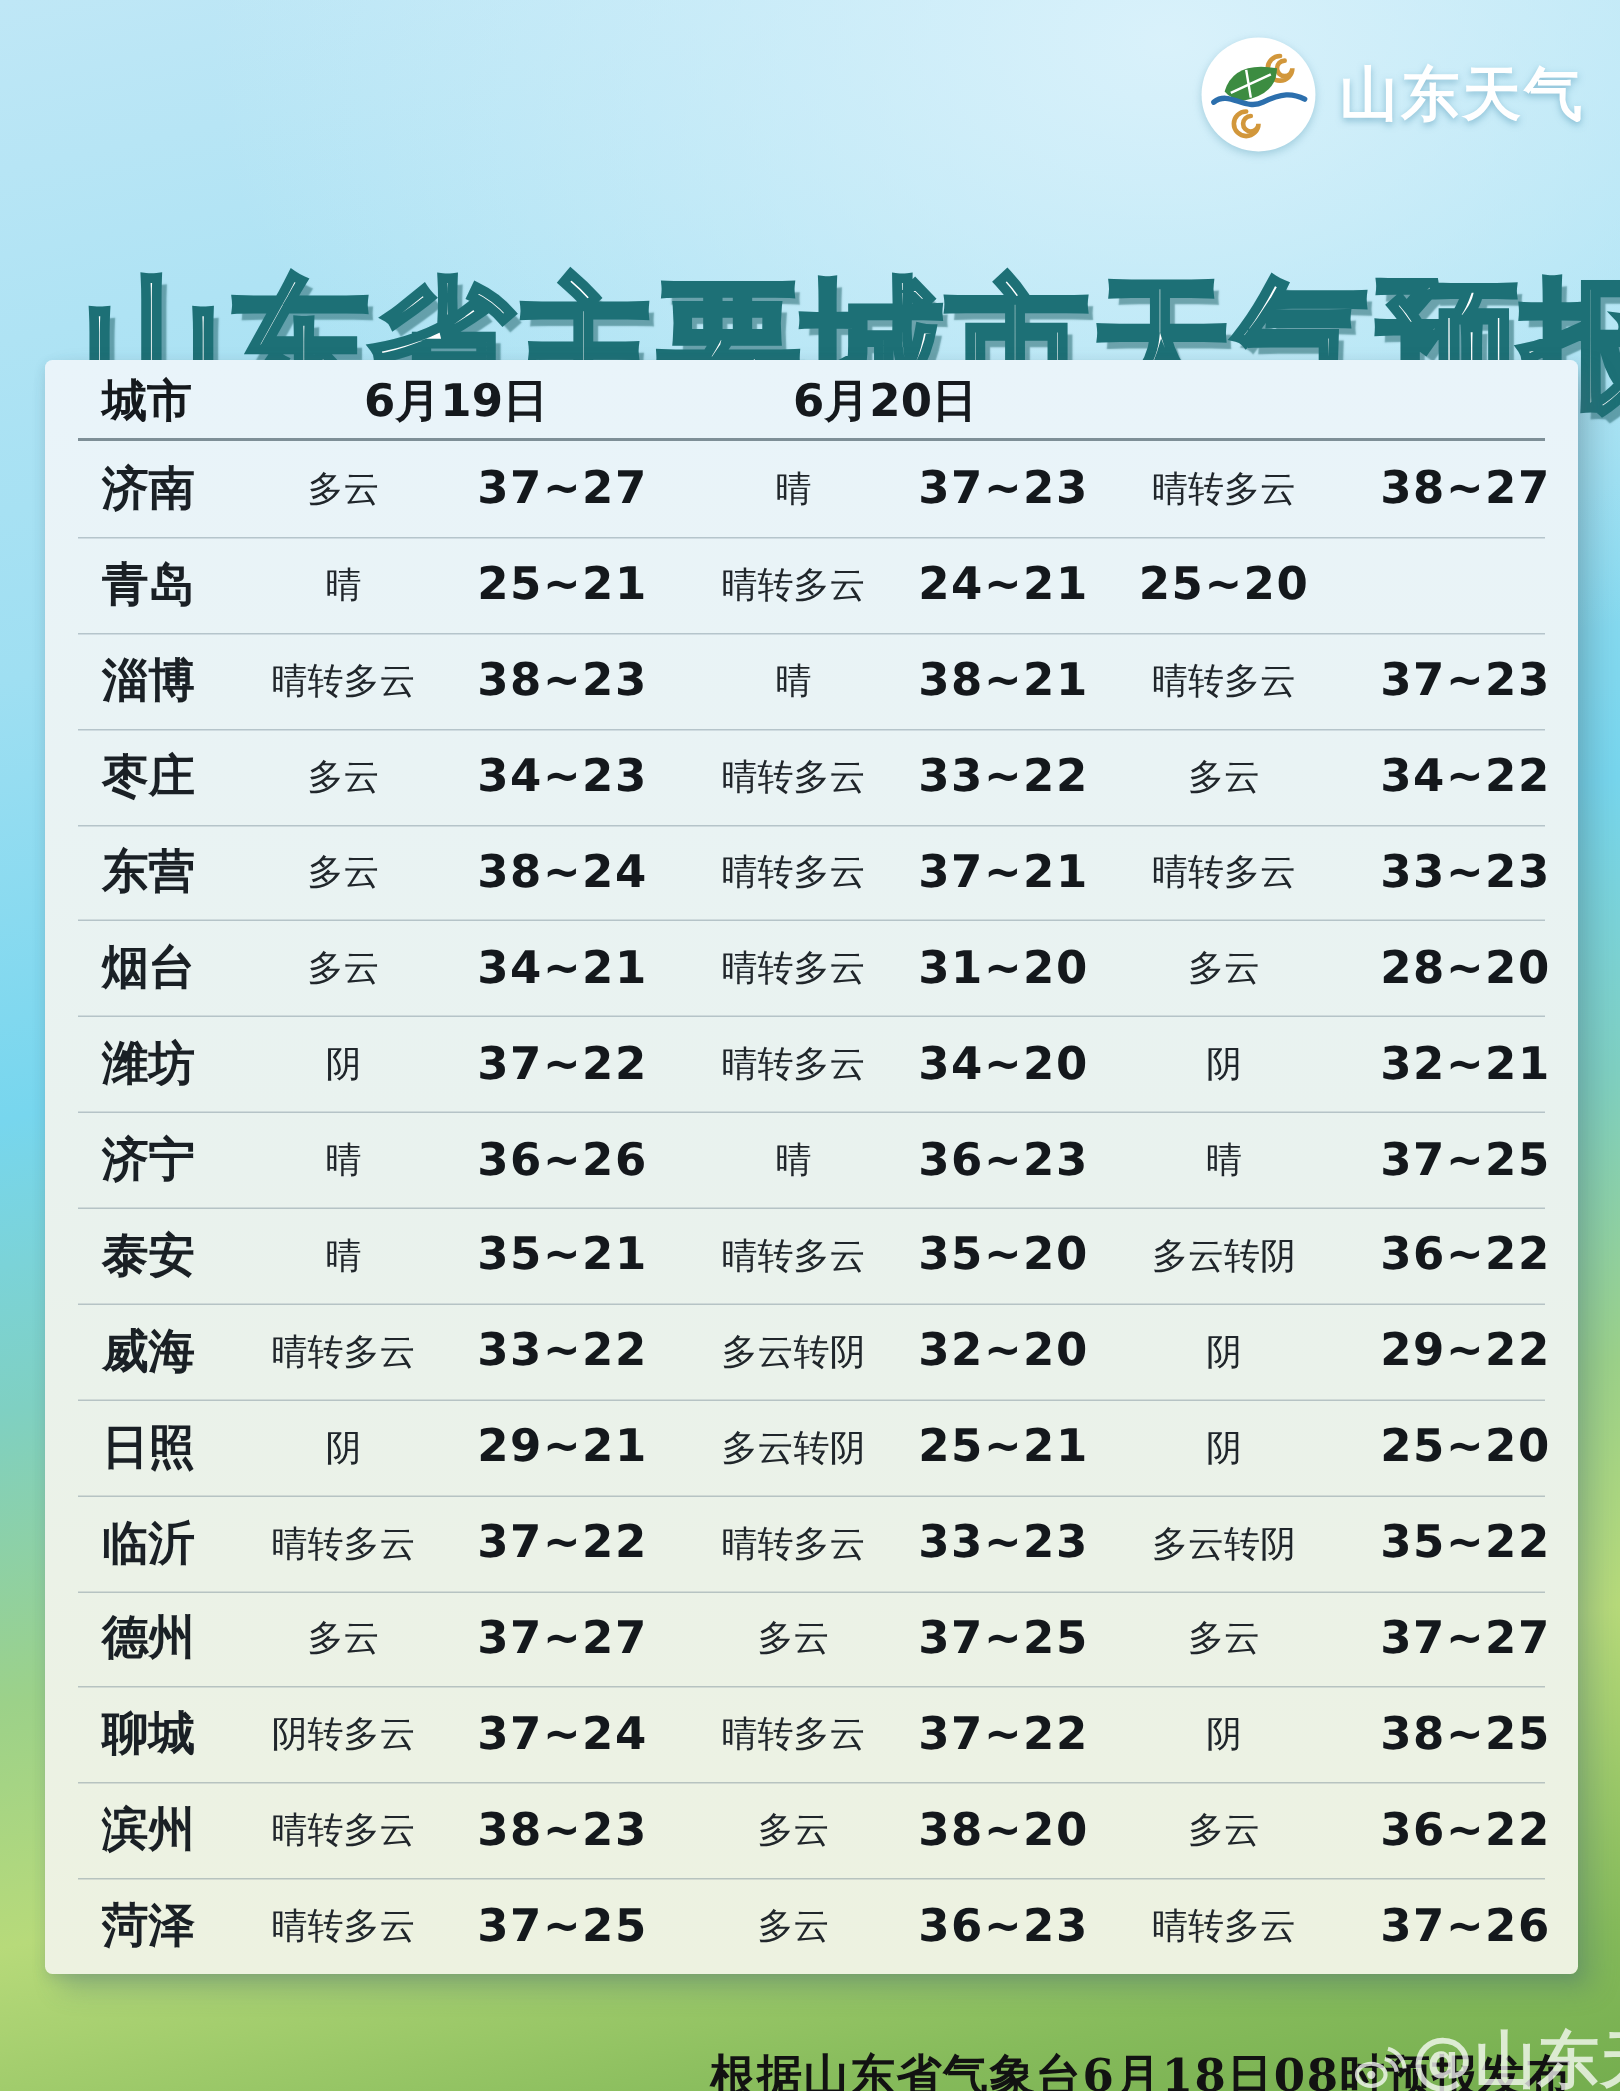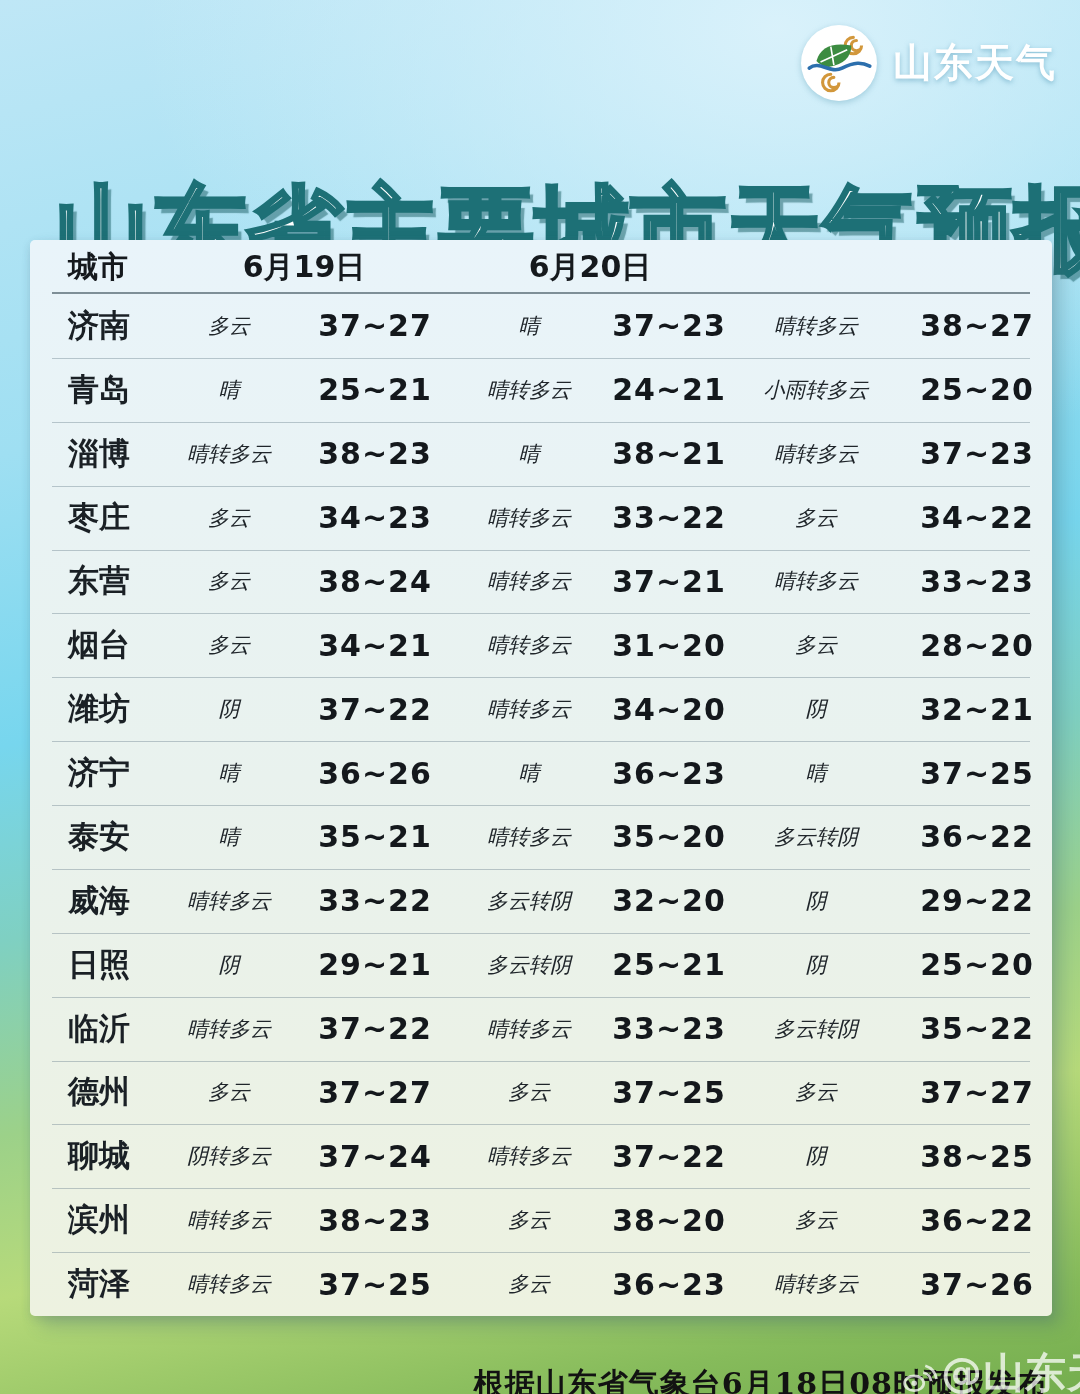--- a/index.html
+++ b/index.html
@@ -46,21 +46,21 @@
   .thead{position:relative;height:54px;}
   .thead::after{content:"";position:absolute;left:22px;right:22px;bottom:0;border-bottom:2px solid rgba(55,75,85,.6);}
   .th{font-size:30px;font-weight:700;color:#15191d;text-align:center;}
   .th-city{text-align:left;padding-left:38px;}
   .th-span{grid-column:span 2;}
   .rows{flex:1;display:flex;flex-direction:column;}
   .row{flex:1;position:relative;}
   .row + .row::before{content:"";position:absolute;top:0;left:22px;right:22px;border-top:1px solid rgba(110,132,142,.42);}
   .cell{text-align:center;color:#20262b;}
   .c-city{text-align:left;padding-left:38px;font-weight:700;font-size:31px;color:#1a2025;font-family:Liberation Mono, monospace;}
-  .cond{font-family:"DejaVu Serif","Liberation Serif",serif;font-size:21px;font-weight:500;font-style:italic;}
+  .cond{font-family:"DejaVu Serif","Liberation Serif",serif;font-size:24px;font-weight:500;}
   .temp{font-size:30px;font-weight:600;letter-spacing:1px;color:#14181c;}
 
   
   .source{
     position:absolute;top:1364px;right:32px;
     font-family:"DejaVu Serif","Liberation Serif",serif;
     font-size:30px;font-weight:700;letter-spacing:1px;color:#121212;
   }
   .watermark{
     position:absolute;top:1346px;left:902px;
@@ -105,21 +105,20 @@
           <div class="cell temp">37~23</div>
           <div class="cell cond">晴转多云</div>
           <div class="cell temp">38~27</div>
         </div>
         <div class="row grid-cols">
           <div class="cell c-city">青岛</div>
           <div class="cell cond">晴</div>
           <div class="cell temp">25~21</div>
           <div class="cell cond">晴转多云</div>
           <div class="cell temp">24~21</div>
-          <div class="cell cond">小雨转多云</div>
           <div class="cell temp">25~20</div>
         </div>
         <div class="row grid-cols">
           <div class="cell c-city">淄博</div>
           <div class="cell cond">晴转多云</div>
           <div class="cell temp">38~23</div>
           <div class="cell cond">晴</div>
           <div class="cell temp">38~21</div>
           <div class="cell cond">晴转多云</div>
           <div class="cell temp">37~23</div>

